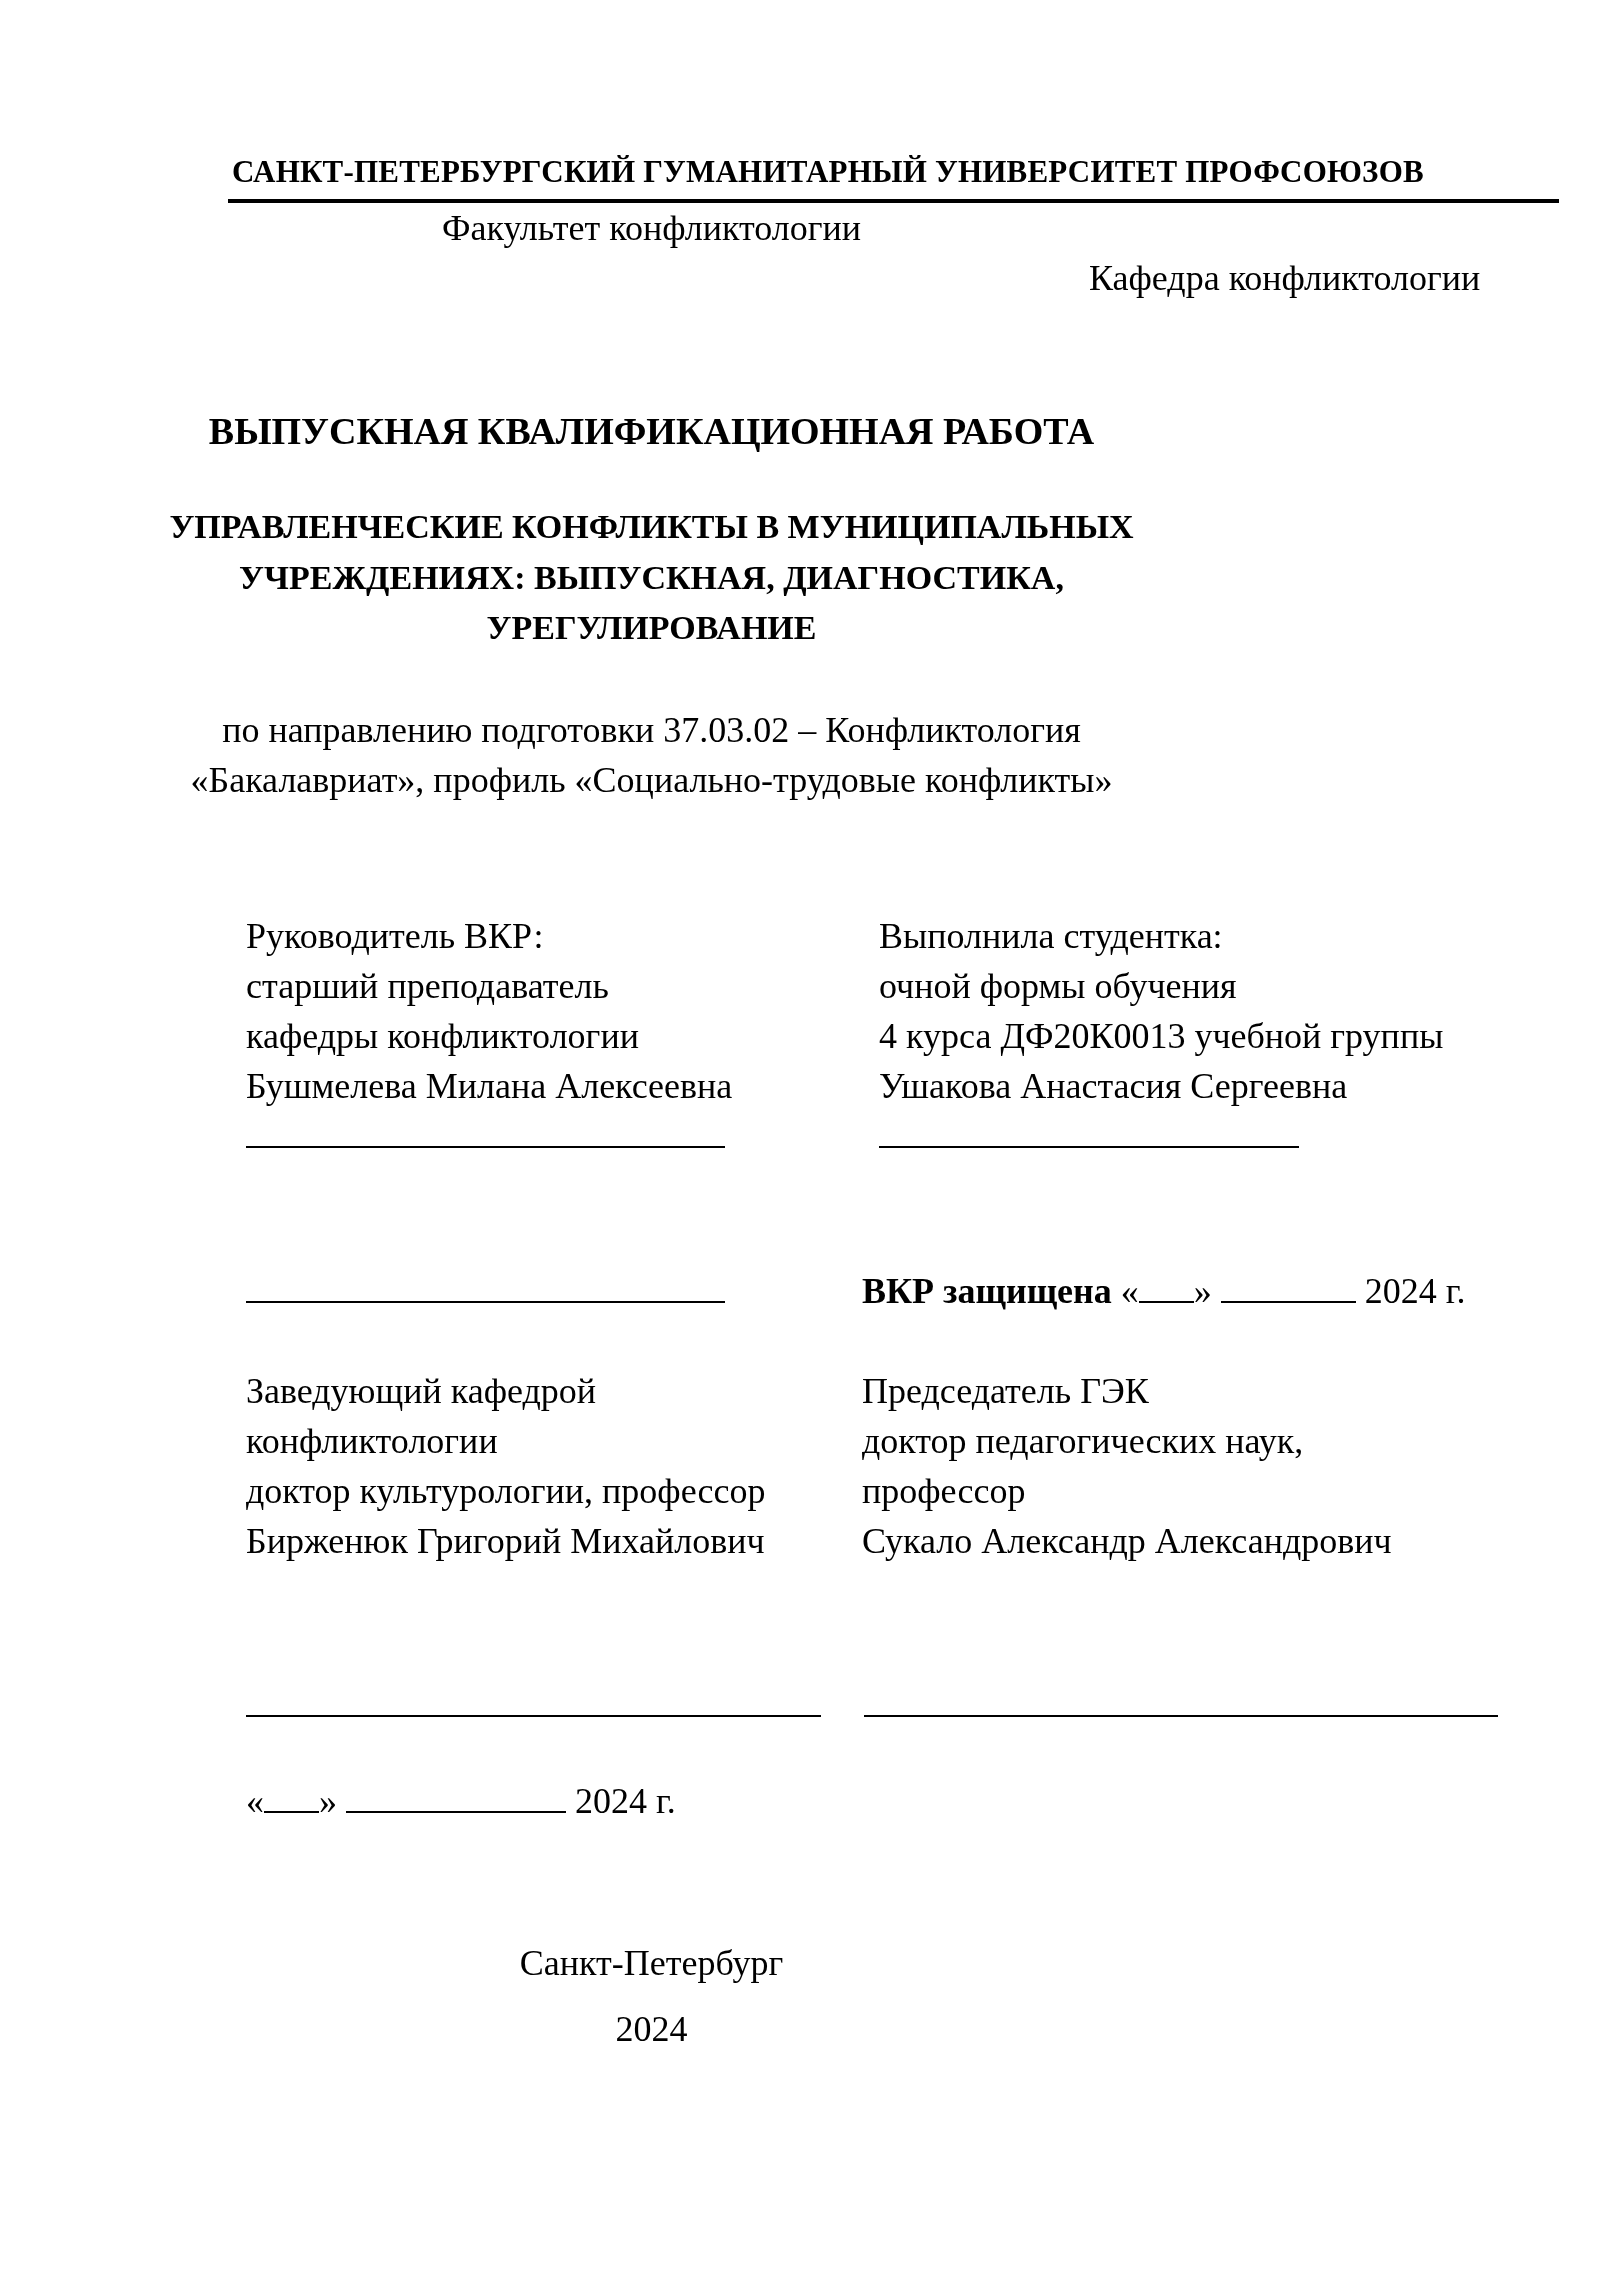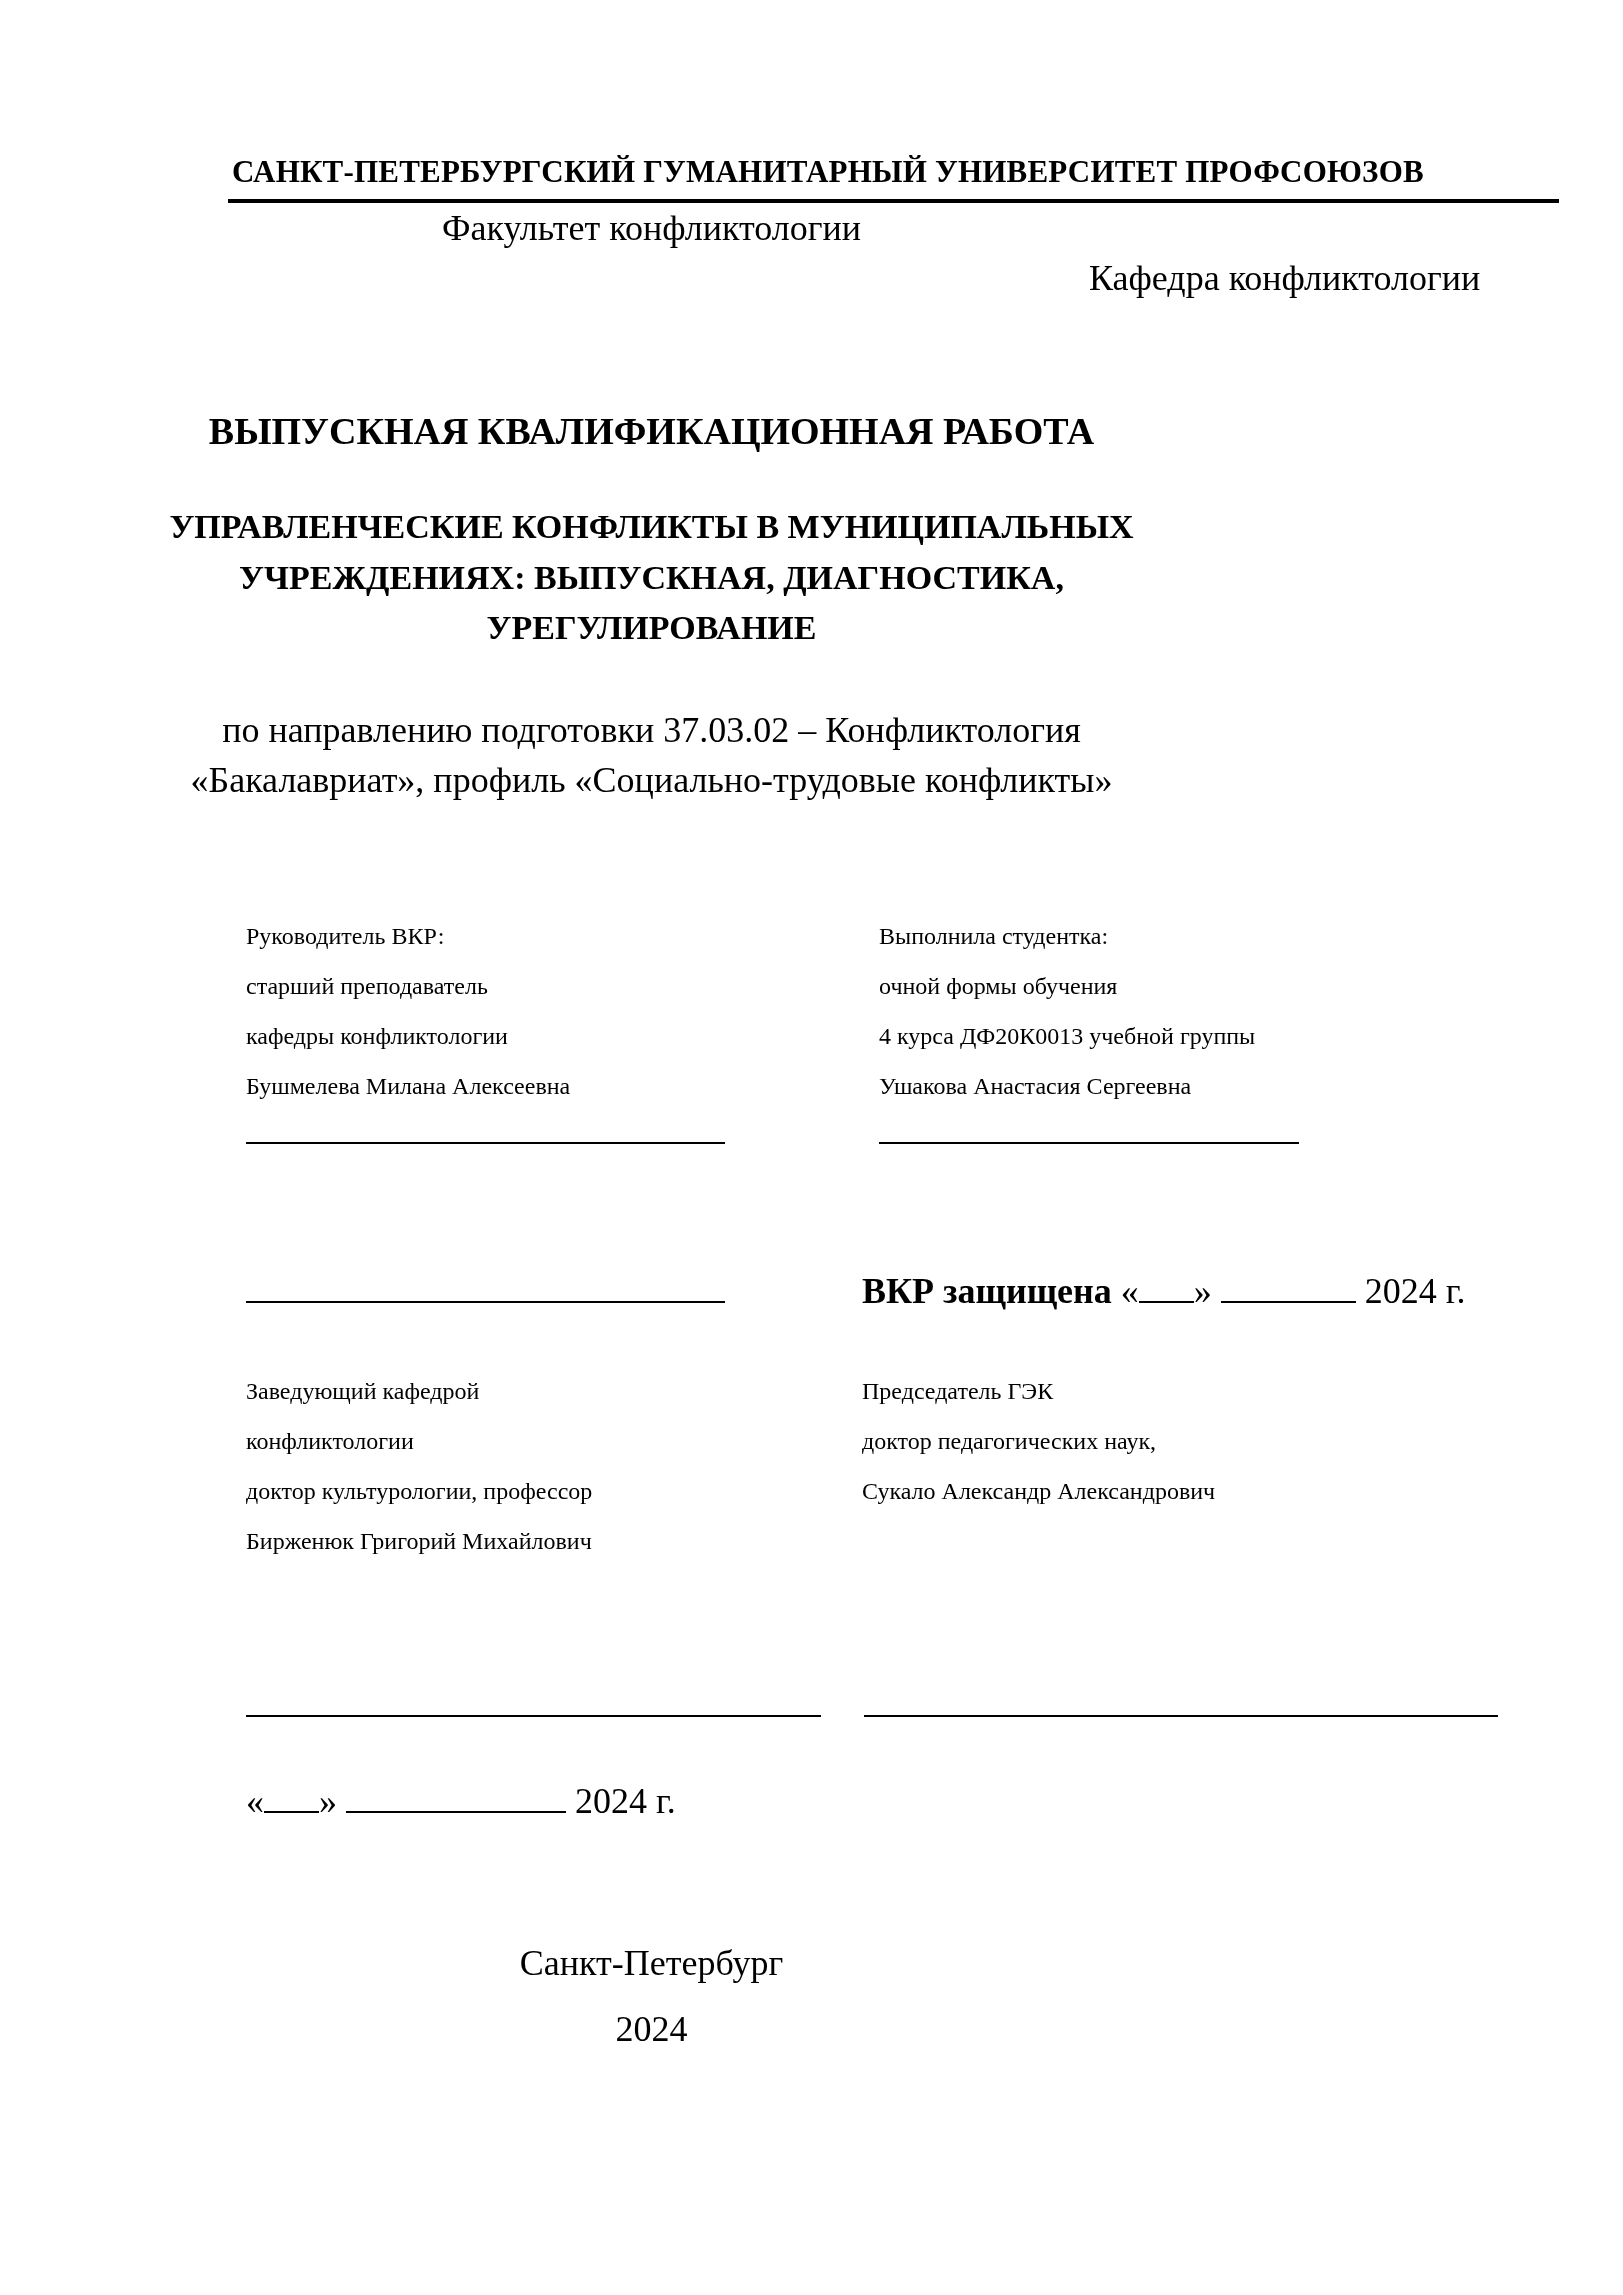--- a/index.html
+++ b/index.html
@@ -8,21 +8,21 @@
     font-family: "Liberation Serif", "DejaVu Serif", serif;
     color: #000000;
   }
   .abs { position: absolute; white-space: nowrap; }
   .t { font-size: 36px; line-height: 50px; text-align: right; }
   .b { font-weight: bold; }
   .center { left: 0; width: 1303px; text-align: center; }
   .univ { left: 232px; top: 154px; font-size: 31px; font-weight: bold; letter-spacing: 0.2px; }
   .rule { position: absolute; left: 228px; top: 199px; width: 1331px; height: 3.9px; background: #000; }
   .col { position: absolute; }
-  .col .line { font-size: 24px; line-height: 50px; white-space: nowrap; }
+  .col .line { font-size: 36px; line-height: 50px; white-space: nowrap; }
   .sig { display: inline-block; border-bottom: 2.4px solid #000; height: 23.6px; vertical-align: baseline; }
   .blank { display: inline-block; border-bottom: 2.4px solid #000; vertical-align: baseline; height: 23.6px; }
 </style>
 </head>
 <body>
 
 <div class="abs univ">САНКТ-ПЕТЕРБУРГСКИЙ ГУМАНИТАРНЫЙ УНИВЕРСИТЕТ ПРОФСОЮЗОВ</div>
 <div class="rule"></div>
 <div class="abs t center" style="top:203px;">Факультет конфликтологии</div>
 <div class="abs t" style="left:1089px; top:253px;">Кафедра конфликтологии</div>
@@ -64,20 +64,21 @@
 <div class="col" style="left:246px; top:1366px;">
   <div class="line">Заведующий кафедрой</div>
   <div class="line">конфликтологии</div>
   <div class="line">доктор культурологии, профессор</div>
   <div class="line">Бирженюк Григорий Михайлович</div>
 </div>
 
 <div class="col" style="left:862px; top:1366px;">
   <div class="line">Председатель ГЭК</div>
   <div class="line">доктор педагогических наук,</div>
+  <div class="line">профессор</div>
   <div class="line">Сукало Александр Александрович</div>
 </div>
 
 <div class="abs t" style="left:246px; top:1680px;">
   <span class="sig" style="width:575px;"></span>
 </div>
 <div class="abs t" style="left:864px; top:1680px;">
   <span class="sig" style="width:634px;"></span>
 </div>
 

